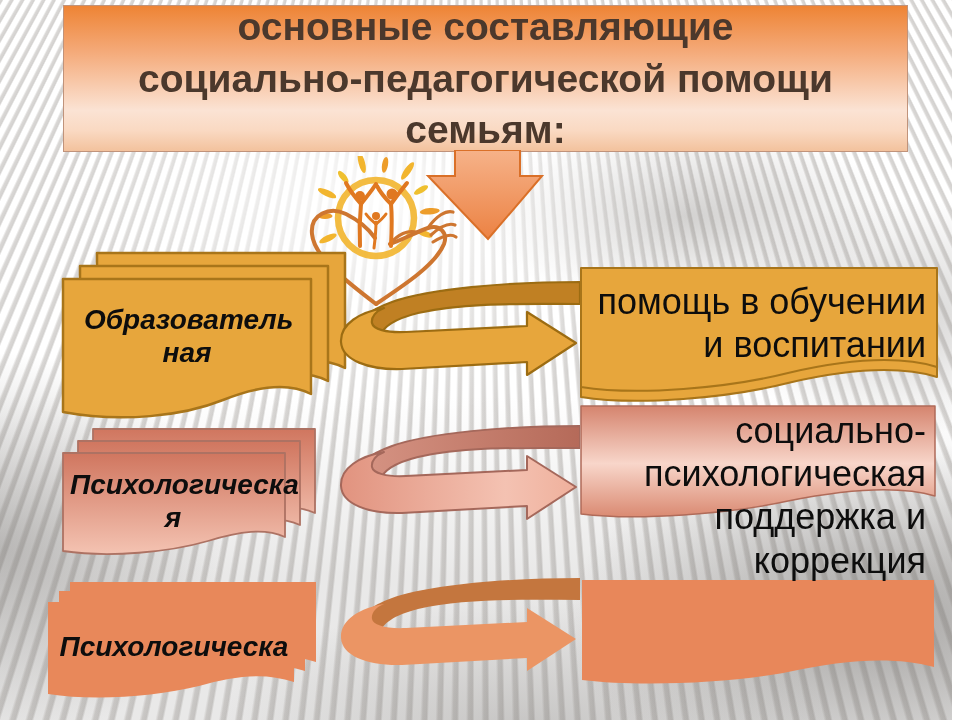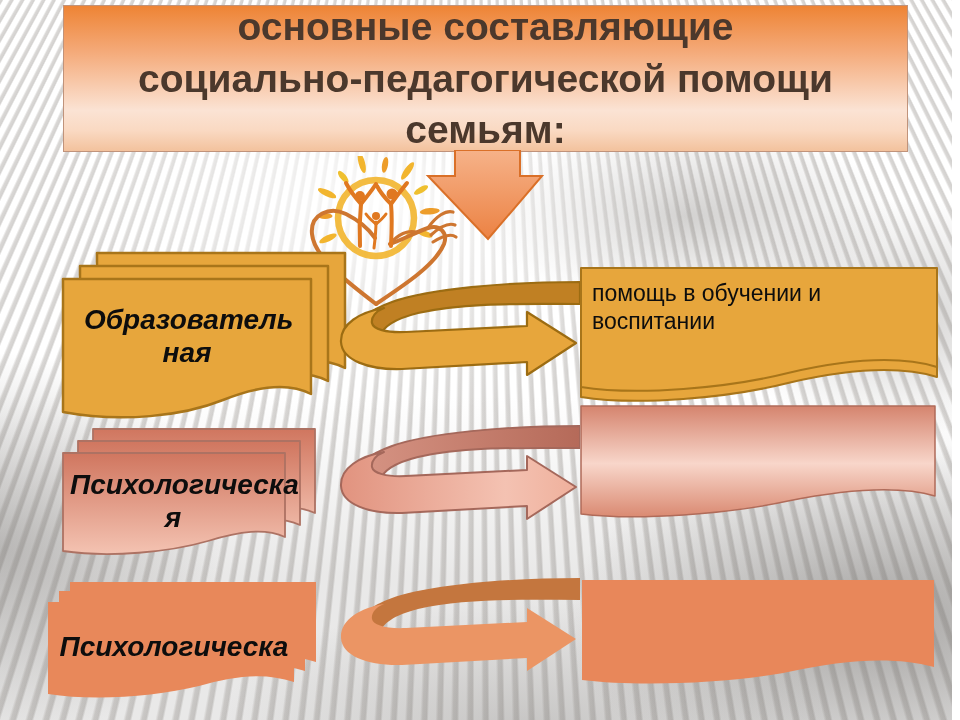--- a/index.html
+++ b/index.html
@@ -16,21 +16,21 @@
       linear-gradient(180deg, rgba(0,0,0,0) 55%, rgba(118,115,112,.16) 80%),
       repeating-conic-gradient(from 0deg at 50% -110%, #ffffff 0deg, #ffffff 0.26deg, #d3d1cf 0.34deg, #dad8d6 0.48deg, #ffffff 0.58deg);
   }
   .title{position:absolute;left:63px;top:5px;width:845px;height:147px;box-sizing:border-box;
     background:linear-gradient(180deg,#EE8435 0%,#F4A876 30%,#FBE3D4 72%,#FAD9C2 86%,#F3C29D 100%);
     border:1px solid #C0937B;display:flex;align-items:center;justify-content:center;}
   .title-text{width:710px;text-align:center;font-size:39px;font-weight:bold;color:#4B382C;line-height:1.32;}
   .abs{position:absolute;}
   .cat{position:absolute;text-align:center;font-size:28px;font-weight:bold;font-style:italic;
        color:#0d0d0d;line-height:1.18;white-space:pre-line;}
-  .res{position:absolute;text-align:left;font-size:23px;color:#0d0d0d;line-height:1.2;}
+  .res{position:absolute;text-align:right;font-size:36px;color:#0d0d0d;line-height:1.2;}
   .cat1{left:84px;top:303px;width:206px;}
   .cat2{left:70px;top:468px;width:206px;}
   .cat3{left:56px;top:630px;width:236px;}
   .res1{left:592px;top:280px;width:334px;}
   .res2{left:594px;top:409px;width:332px;}
   .res3{left:592px;top:585px;width:334px;}
 </style>
 </head>
 <body>
 
@@ -171,13 +171,14 @@
     <path transform="translate(2,2)" d="M0,0 L352,0 L352,87 C310,76 262,80 206,92 C150,103 58,107 0,100 Z" fill="#E8875A"></path>
   </svg>
 
   <div class="cat cat2">Психологическа
 я</div>
   <div class="cat cat1">Образователь
 ная</div>
   <div class="cat cat3">Психологическа</div>
 
   <div class="res res1">помощь в обучении и воспитании</div>
+  <div class="res res2">социально-психологическая поддержка и коррекция</div>
 </div>
 
 </body></html>

